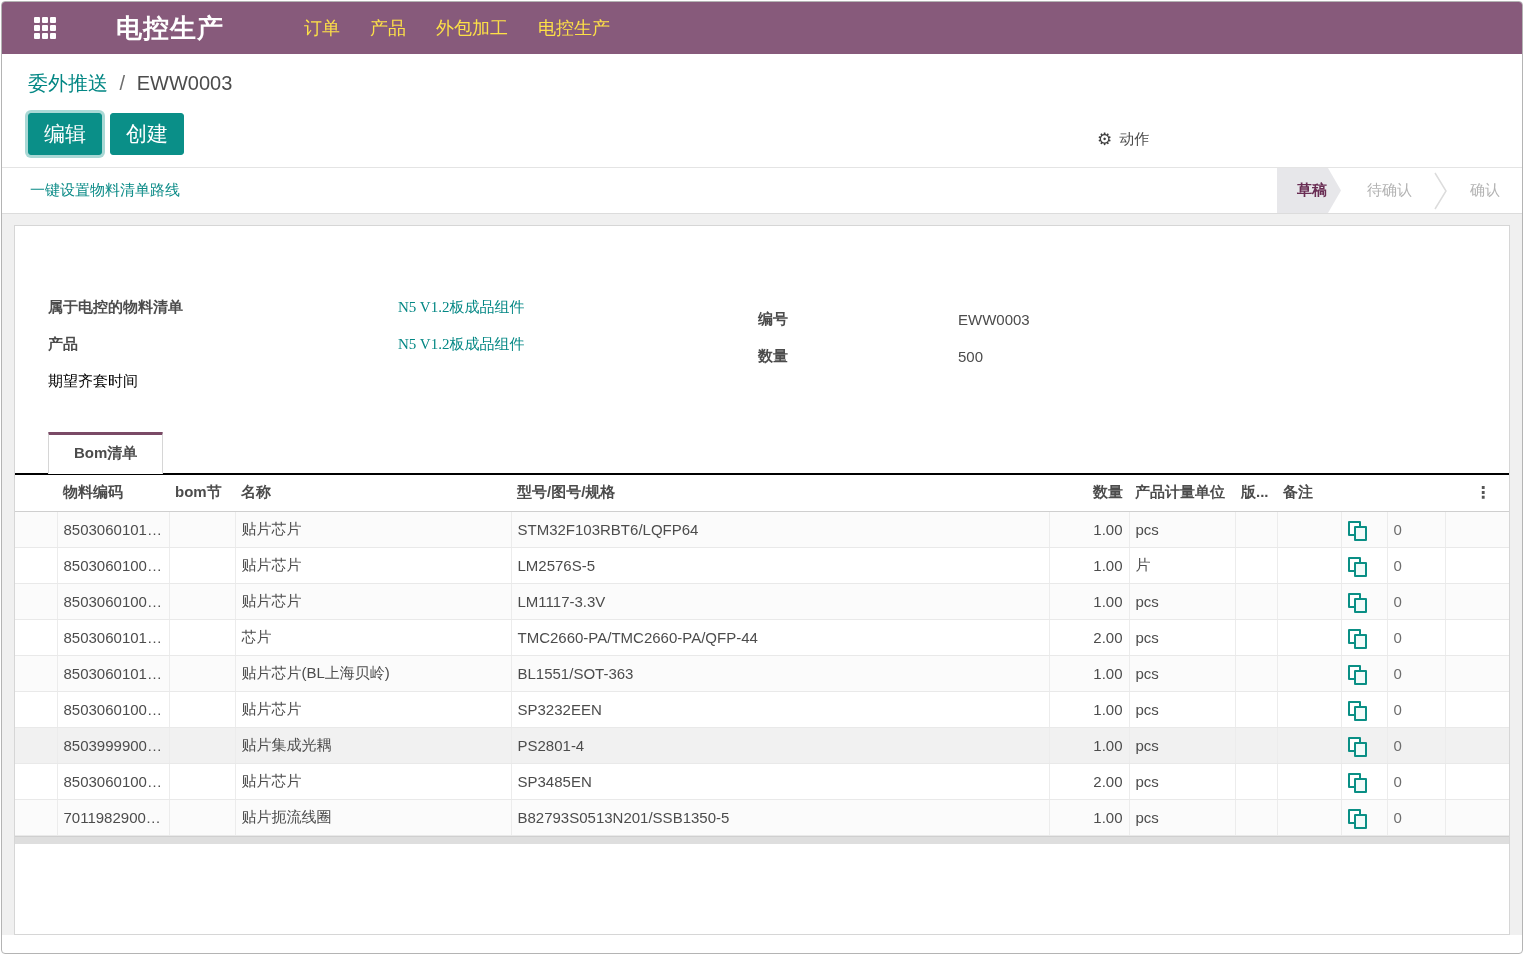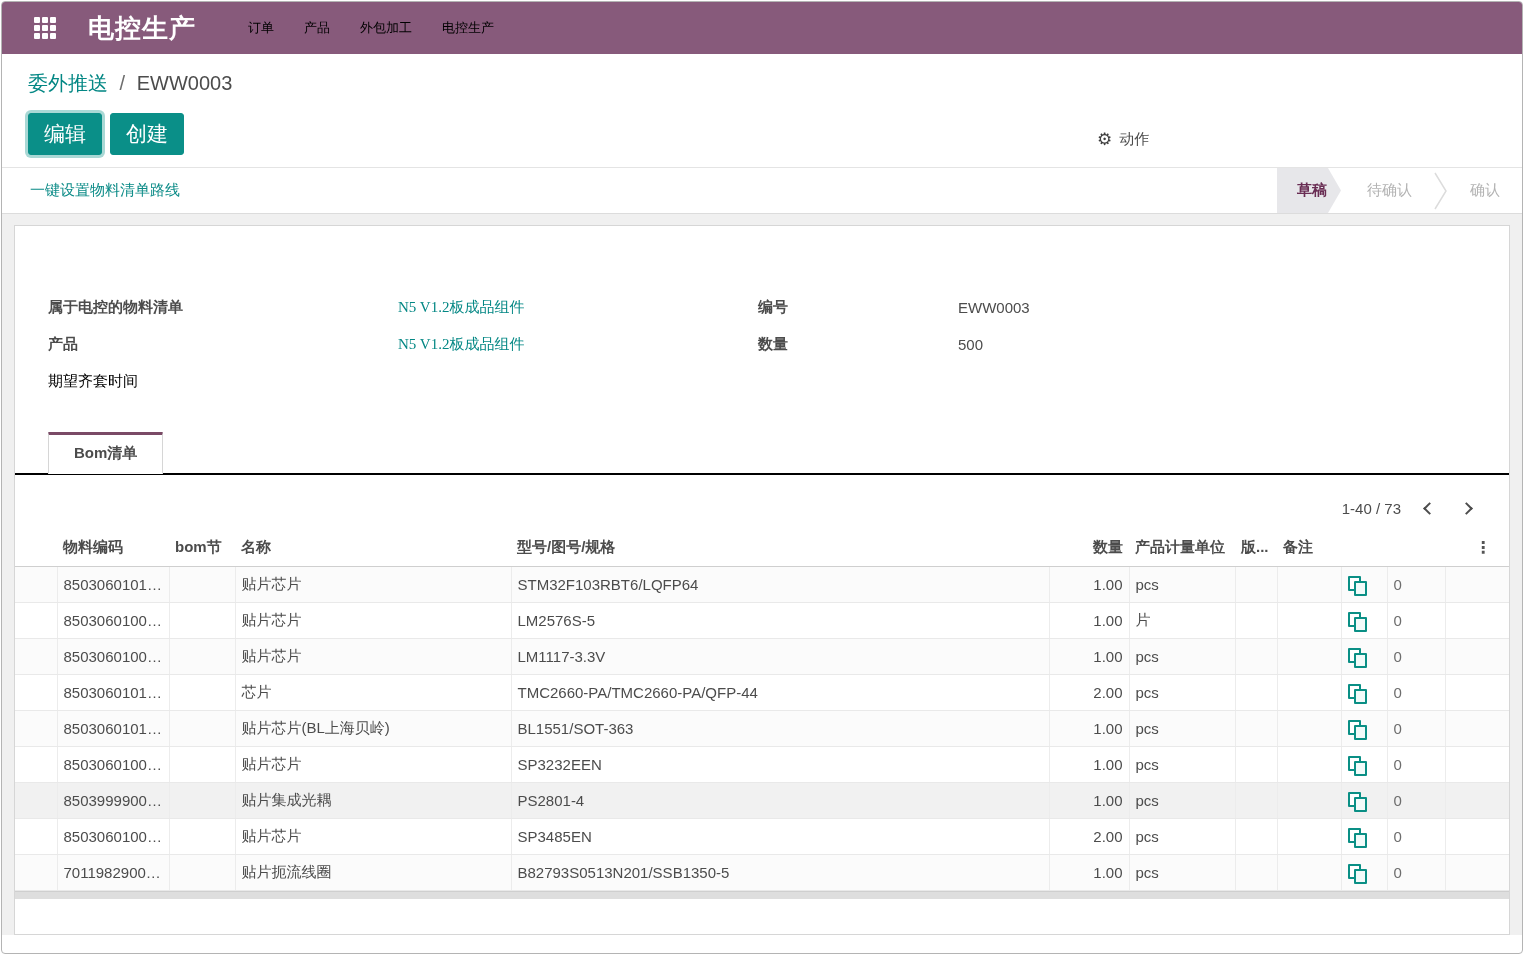--- a/index.html
+++ b/index.html
@@ -1,25 +1,25 @@
 <!DOCTYPE html>
 <html><head>
 <meta charset="utf-8">
 <style>
   * { margin:0; padding:0; box-sizing:border-box; }
   html,body { width:1524px; height:955px; background:#fff; font-family:"Liberation Sans","DejaVu Sans",sans-serif; color:#4c4c4c; overflow:hidden; }
   .window { position:absolute; inset:1px; border:1px solid #b4b4b4; border-radius:4px; overflow:hidden; background:#fff; }
 
   
-  .nav { height:52px; background:#875A7B; display:flex; align-items:center; padding:0 18px; }
+  .nav { height:52px; background:#875A7B; display:flex; align-items:center; padding:0 18px;gap:28px; }
   .apps-icon { display:grid; grid-template-columns:repeat(3,6px); grid-auto-rows:6px; gap:2px; cursor:pointer; margin-left:14px; }
   .apps-icon span { background:#fff; border-radius:1px; }
   .nav-title { color:#fff; font-size:26px; font-weight:bold; margin-left:32px; letter-spacing:1px; cursor:pointer; }
   .nav-menus { display:flex; gap:30px; margin-left:52px; }
-  .nav-menus .menu-item { color:#000000; font-size:13px; cursor:pointer; }
+  .nav-menus .menu-item { color:#fde047; font-size:18px; cursor:pointer; }
 
   
   .control-panel { position:relative; padding:16px 0 12px 26px; }
   .breadcrumb { font-size:20px; }
   .breadcrumb .bc-link { color:#038784; cursor:pointer; }
   .breadcrumb .bc-sep { color:#6d6d6d; margin:0 6px; }
   .breadcrumb .bc-current { color:#4c4c4c; }
   .btn-row { margin-top:16px; display:flex; gap:8px; }
   .btn { background:#0a8f88; color:#fff; border:1px solid #0a8f88; font-size:21px; padding:6px 15px; border-radius:3px; cursor:pointer; font-family:inherit; }
   .btn.focused { box-shadow:0 0 0 3px rgba(10,143,136,.35); }
@@ -42,21 +42,21 @@
 
   .form-grid { display:flex; padding:63px 40px 0 33px; }
   .fcol { flex:1; }
   .frow { display:flex; height:37px; align-items:center; font-size:15px; }
   .flabel { width:350px; font-weight:bold; color:#4c4c4c; }
   .flabel.muted { font-weight:normal; color:#000000; }
   .fvalue { color:#4c4c4c; }
   .fvalue.link { color:#038784; cursor:pointer; }
   .fcol.left { flex:none; width:710px;font-family:Liberation Serif, serif; }
   .form-wrap { display:block; position:relative; }
-  .fcol.abs-right { position:absolute; top:63px; left:743px; }
+  .fcol.abs-right { position:absolute; top:75px; left:743px; }
 
   
   .notebook { margin-top:32px; border-bottom:2px solid #000000; padding-left:33px; }
   .tab { display:inline-block; background:#fff; border:1px solid #d6d6d6; border-bottom:1px solid #fff; border-top:3px solid #7a4a66; padding:9px 25px 10px; margin-bottom:-1px; font-size:15px; font-weight:bold; color:#4c4c4c; cursor:pointer; border-radius:1px 1px 0 0; }
 
   
   .pager { display:flex; justify-content:flex-end; align-items:center; gap:20px; padding:22px 34px 10px 0; font-size:15px; color:#4c4c4c; }
   .pager-btn { background:none; border:none; cursor:pointer; padding:4px; }
   .chev { display:inline-block; width:9px; height:9px; border-top:2px solid #4c4c4c; border-right:2px solid #4c4c4c; }
   .chev.prev { transform:rotate(-135deg); }
@@ -169,25 +169,20 @@
             <span class="flabel" style="width:200px">数量</span>
             <span class="fvalue">500</span>
           </div>
         </div>
       </div>
 
       <div class="notebook">
         <div class="tab">Bom清单</div>
       </div>
 
-      <div class="pager">
-        <span>1-40 / 73</span>
-        <button class="pager-btn"><span class="chev prev"></span></button>
-        <button class="pager-btn"><span class="chev next"></span></button>
-      </div>
 
       <table>
         <colgroup>
           <col class="c-gutter">
             <col class="c-code">
             <col class="c-bom">
             <col class="c-name">
             <col class="c-spec">
           <col class="c-qty">
             <col class="c-uom">

